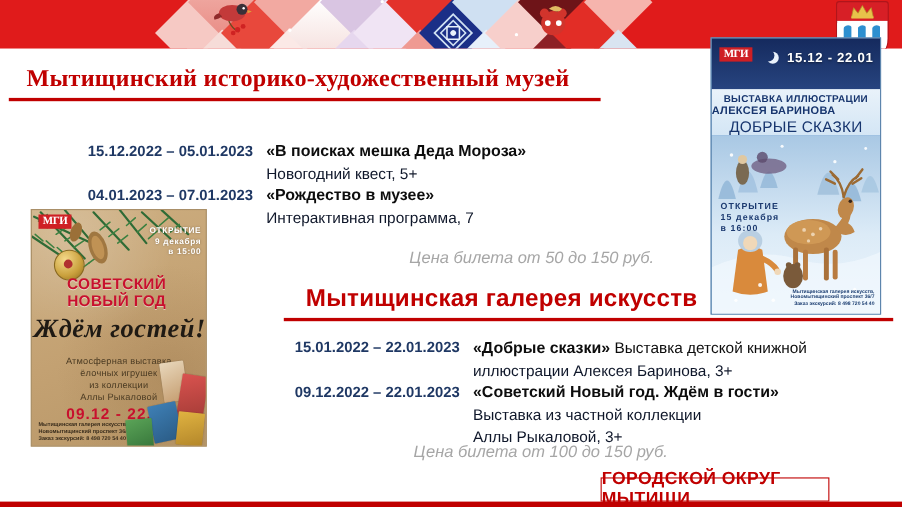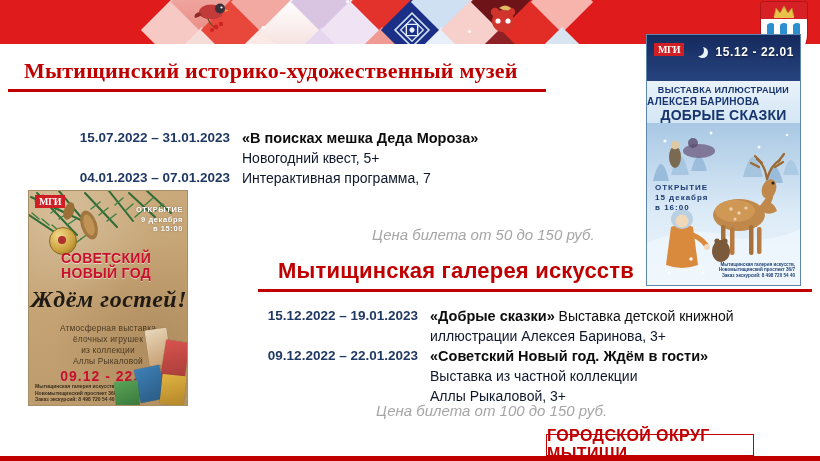--- a/index.html
+++ b/index.html
@@ -116,21 +116,21 @@
      font-family:"Liberation Serif",serif;}
   .pr-dates{position:absolute;right:6px;top:10px;color:#ffffff;font-weight:bold;
      font-size:12px;letter-spacing:.6px;text-shadow:0 1px 2px rgba(0,0,0,.5);}
   .pr-band{position:absolute;left:0;top:46px;width:100%;height:42px;
      background:linear-gradient(180deg,#e9f2fa,#d4e6f5);}
   .pr-l1{position:absolute;left:0;right:0;top:50px;text-align:center;color:#17356e;
      font-weight:bold;font-size:9px;letter-spacing:.3px;line-height:11px;}
   .pr-l2{position:absolute;left:0;right:0;top:61px;text-align:left;color:#17356e;
      font-weight:bold;font-size:10px;letter-spacing:.3px;line-height:11px;}
   .pr-l3{position:absolute;left:0;right:0;top:72px;text-align:center;color:#17356e;
-     font-weight:bold;font-size:14px;letter-spacing:.2px;line-height:16px;}
+     font-weight:normal;font-size:14px;letter-spacing:.2px;line-height:16px;}
   .pr-open{position:absolute;left:8px;top:148px;color:#1c3a70;font-weight:bold;
      font-size:8px;line-height:10px;letter-spacing:1px;}
   .pr-foot{position:absolute;right:5px;bottom:6px;text-align:right;color:#1d3f72;
      font-size:4.6px;line-height:5.8px;font-weight:bold;}
   .deer-leg{position:absolute;background:#9b6225;border-radius:2px;}
 </style>
 </head>
 <body>
 
 <div class="slide">
@@ -223,42 +223,43 @@
         </div>
       </div>
     </div>
   </div>
 
   <div class="sec-title" id="museum-title">Мытищинский историко-художественный музей</div>
   <div class="rule" id="museum-rule"></div>
 
   <div class="evt-list" id="museum-events">
     <div class="evt-row">
-      <div class="evt-date">15.07.2022 – 31.01.2023</div>
+      <div class="evt-date">15.12.2022 – 05.01.2023</div>
       <div class="evt-body">
         <div class="evt-name">«В поисках мешка Деда Мороза»</div>
         <div class="evt-desc">Новогодний квест, 5+</div>
       </div>
     </div>
     <div class="evt-row">
       <div class="evt-date">04.01.2023 – 07.01.2023</div>
       <div class="evt-body">
+        <div class="evt-name">«Рождество в музее»</div>
         <div class="evt-desc">Интерактивная программа, 7</div>
       </div>
     </div>
   </div>
 
   <div class="price" id="museum-price">Цена билета от 50 до 150 руб.</div>
 
   <div class="sec-title" id="gallery-title">Мытищинская галерея искусств</div>
   <div class="rule" id="gallery-rule"></div>
 
   <div class="evt-list" id="gallery-events">
     <div class="evt-row">
-      <div class="evt-date">15.12.2022 – 19.01.2023</div>
+      <div class="evt-date">15.01.2022 – 22.01.2023</div>
       <div class="evt-body">
         <div class="evt-name"><span>«Добрые сказки»</span><span class="inline-desc"> Выставка детской книжной</span></div>
         <div class="evt-desc">иллюстрации Алексея Баринова, 3+</div>
       </div>
     </div>
     <div class="evt-row">
       <div class="evt-date">09.12.2022 – 22.01.2023</div>
       <div class="evt-body">
         <div class="evt-name">«Советский Новый год. Ждём в гости»</div>
         <div class="evt-desc" style="white-space:pre-line;">Выставка из частной коллекции

